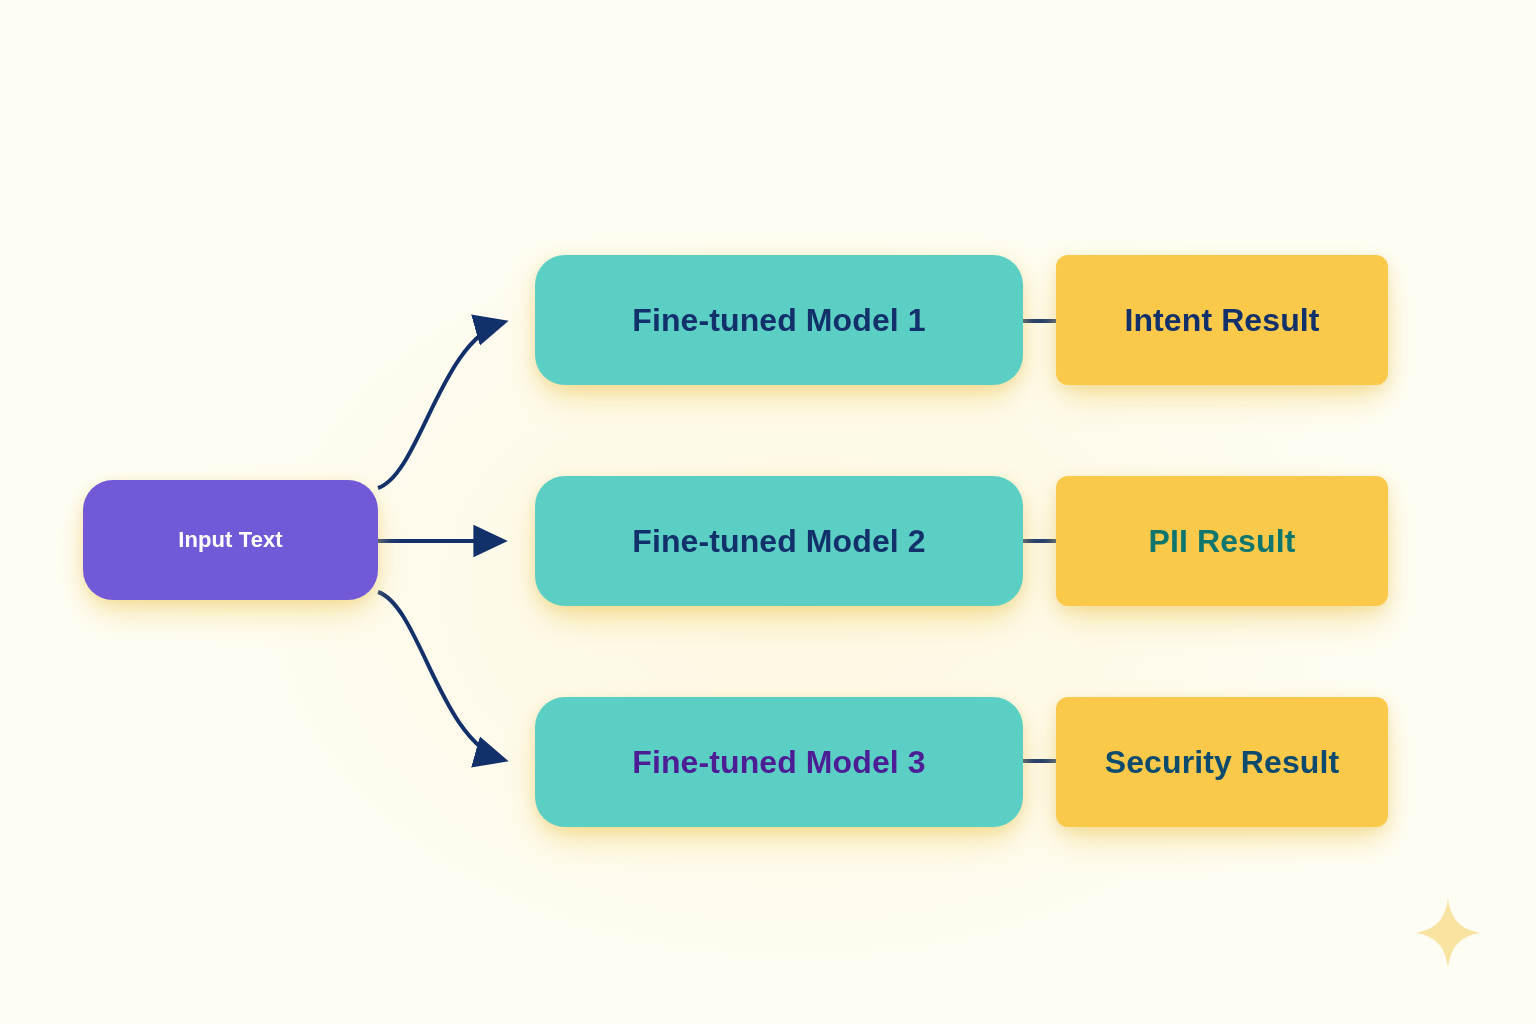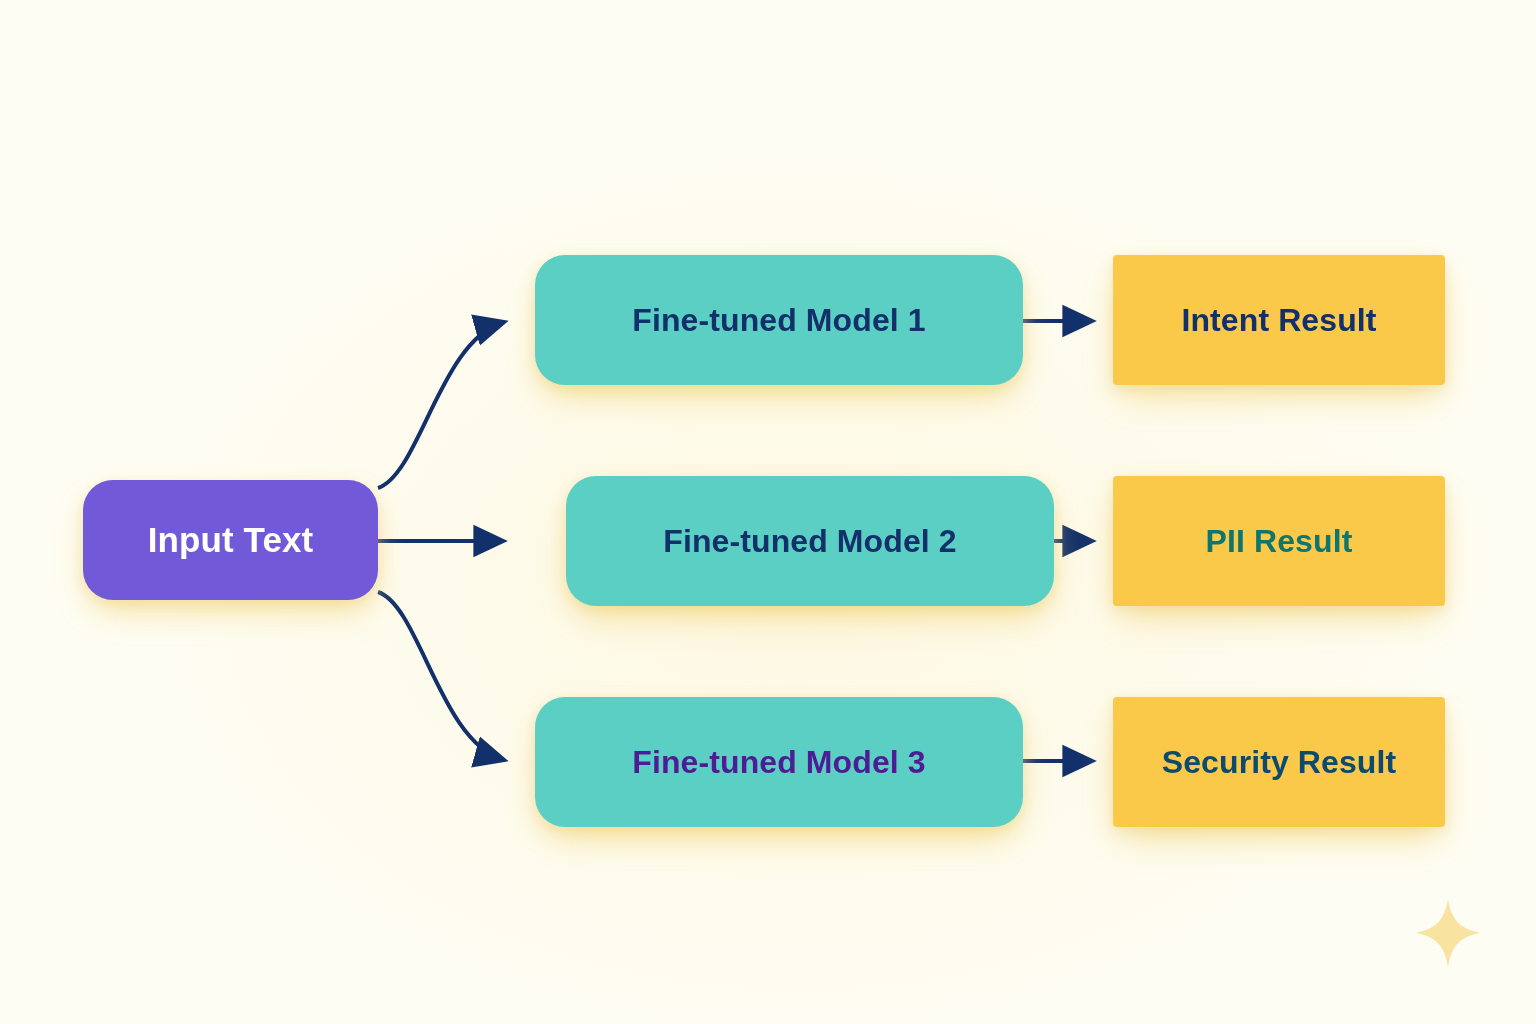--- a/index.html
+++ b/index.html
@@ -52,51 +52,51 @@
   .node .node-label { display: block; }
 
   
   .node-input {
     left: 83px;
     top: 480px;
     width: 295px;
     height: 120px;
     background: #7159d8;
     color: #ffffff;
-    font-size: 35px;
+    font-size: 22px;
     border-radius: 30px;
     box-shadow: 0 16px 34px -8px rgba(243, 214, 120, 0.75),
                 0 4px 14px rgba(226, 199, 112, 0.35);
   }
 
   
   .node-model {
     left: 535px;
     width: 488px;
     height: 130px;
     background: #5ccfc4;
     color: #12306a;
     font-size: 32px;
     border-radius: 30px;
     box-shadow: 0 16px 34px -8px rgba(243, 214, 120, 0.8),
                 0 4px 14px rgba(226, 199, 112, 0.35);
   }
   .node-model.row-1 { top: 255px; }
-  .node-model.row-2 { top: 476px; margin-left: 31px; }
+  .node-model.row-2 { top: 476px; }
   .node-model.row-3 { top: 697px; }
 
   
   .node-result {
-    left: 1113px;
+    left: 1056px;
     width: 332px;
     height: 130px;
     background: #fbc94a;
     color: #12306a;
     font-size: 32px;
-    border-radius: 4px;
+    border-radius: 12px;
     box-shadow: 0 16px 34px -8px rgba(243, 214, 120, 0.8),
                 0 4px 14px rgba(226, 199, 112, 0.35);
   }
   .node-result.row-1 { top: 255px; }
   .node-result.row-2 { top: 476px; }
   .node-result.row-3 { top: 697px; }
 
   
   #sparkle {
     position: absolute;

